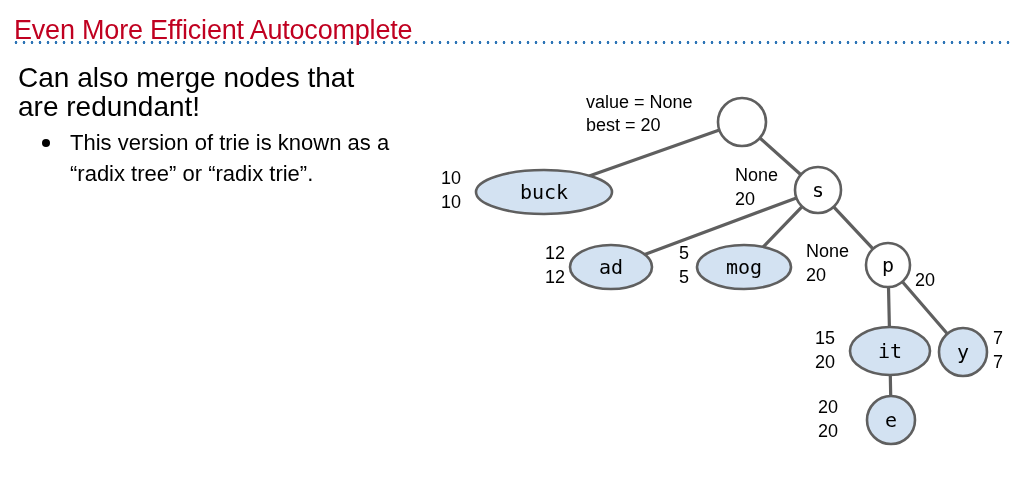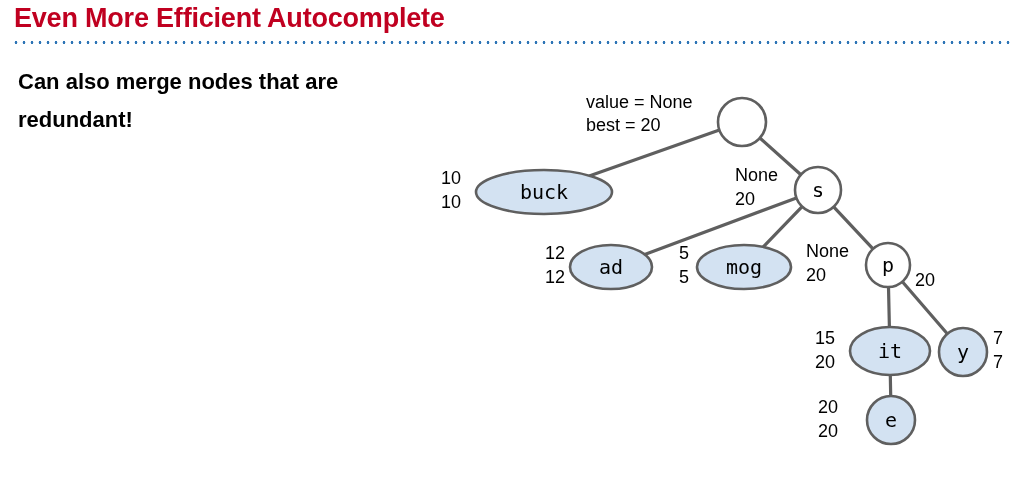--- a/index.html
+++ b/index.html
@@ -13,23 +13,23 @@
     position: relative;
     overflow: hidden;
     font-family: "Liberation Sans", sans-serif;
     color: #000000;
   }
 
   
   #slide-title {
     position: absolute;
     left: 14px;
-    top: 3px;
+    top: 15px;
     font-size: 27px;
-    font-weight: bold;
+    font-weight: normal;
     color: #C00020;
     letter-spacing: -0.2px;
     white-space: nowrap;
   }
   #title-divider {
     position: absolute;
     left: 12px;
     top: 41px;
     width: 1000px;
     height: 3px;
@@ -39,26 +39,25 @@
   }
 
   
   #body-text {
     position: absolute;
     left: 18px;
     top: 63px;
     width: 390px;
   }
   #lead-paragraph {
-    font-size: 22px;
-    line-height: 38px;
+    font-size: 28px;
+    line-height: 29px;
     color: #000000;
     margin: 0 0 6px 0;
     width: 370px;
-    font-weight: bold;
   }
   ul#bullet-list {
     list-style: none;
     margin: 0;
     padding: 0;
   }
   ul#bullet-list li {
     position: relative;
     font-size: 22px;
     line-height: 31px;
@@ -116,20 +115,24 @@
 </style>
 </head>
 <body>
 
 <div id="slide-title">Even More Efficient Autocomplete</div>
 <div id="title-divider"></div>
 
 <div id="body-text">
   <p id="lead-paragraph">Can also merge nodes that are redundant!</p>
   <ul id="bullet-list">
+    <li>
+      <span class="bullet-dot"></span>
+      <span>This version of trie is known as a “radix tree” or “radix trie”.</span>
+    </li>
   </ul>
 </div>
 
 <div id="tree-diagram">
   <svg width="1019" height="487" viewBox="0 0 1019 487" xmlns="http://www.w3.org/2000/svg">
     <g id="edge-layer">
         <line x1="719.4" y1="130.0" x2="589.9" y2="175.8" class="edge-line"></line>
         <line x1="759.9" y1="138.0" x2="800.9" y2="174.7" class="edge-line"></line>
         <line x1="796.4" y1="198.0" x2="644.7" y2="254.5" class="edge-line"></line>
         <line x1="802.1" y1="206.6" x2="763.3" y2="246.9" class="edge-line"></line>

